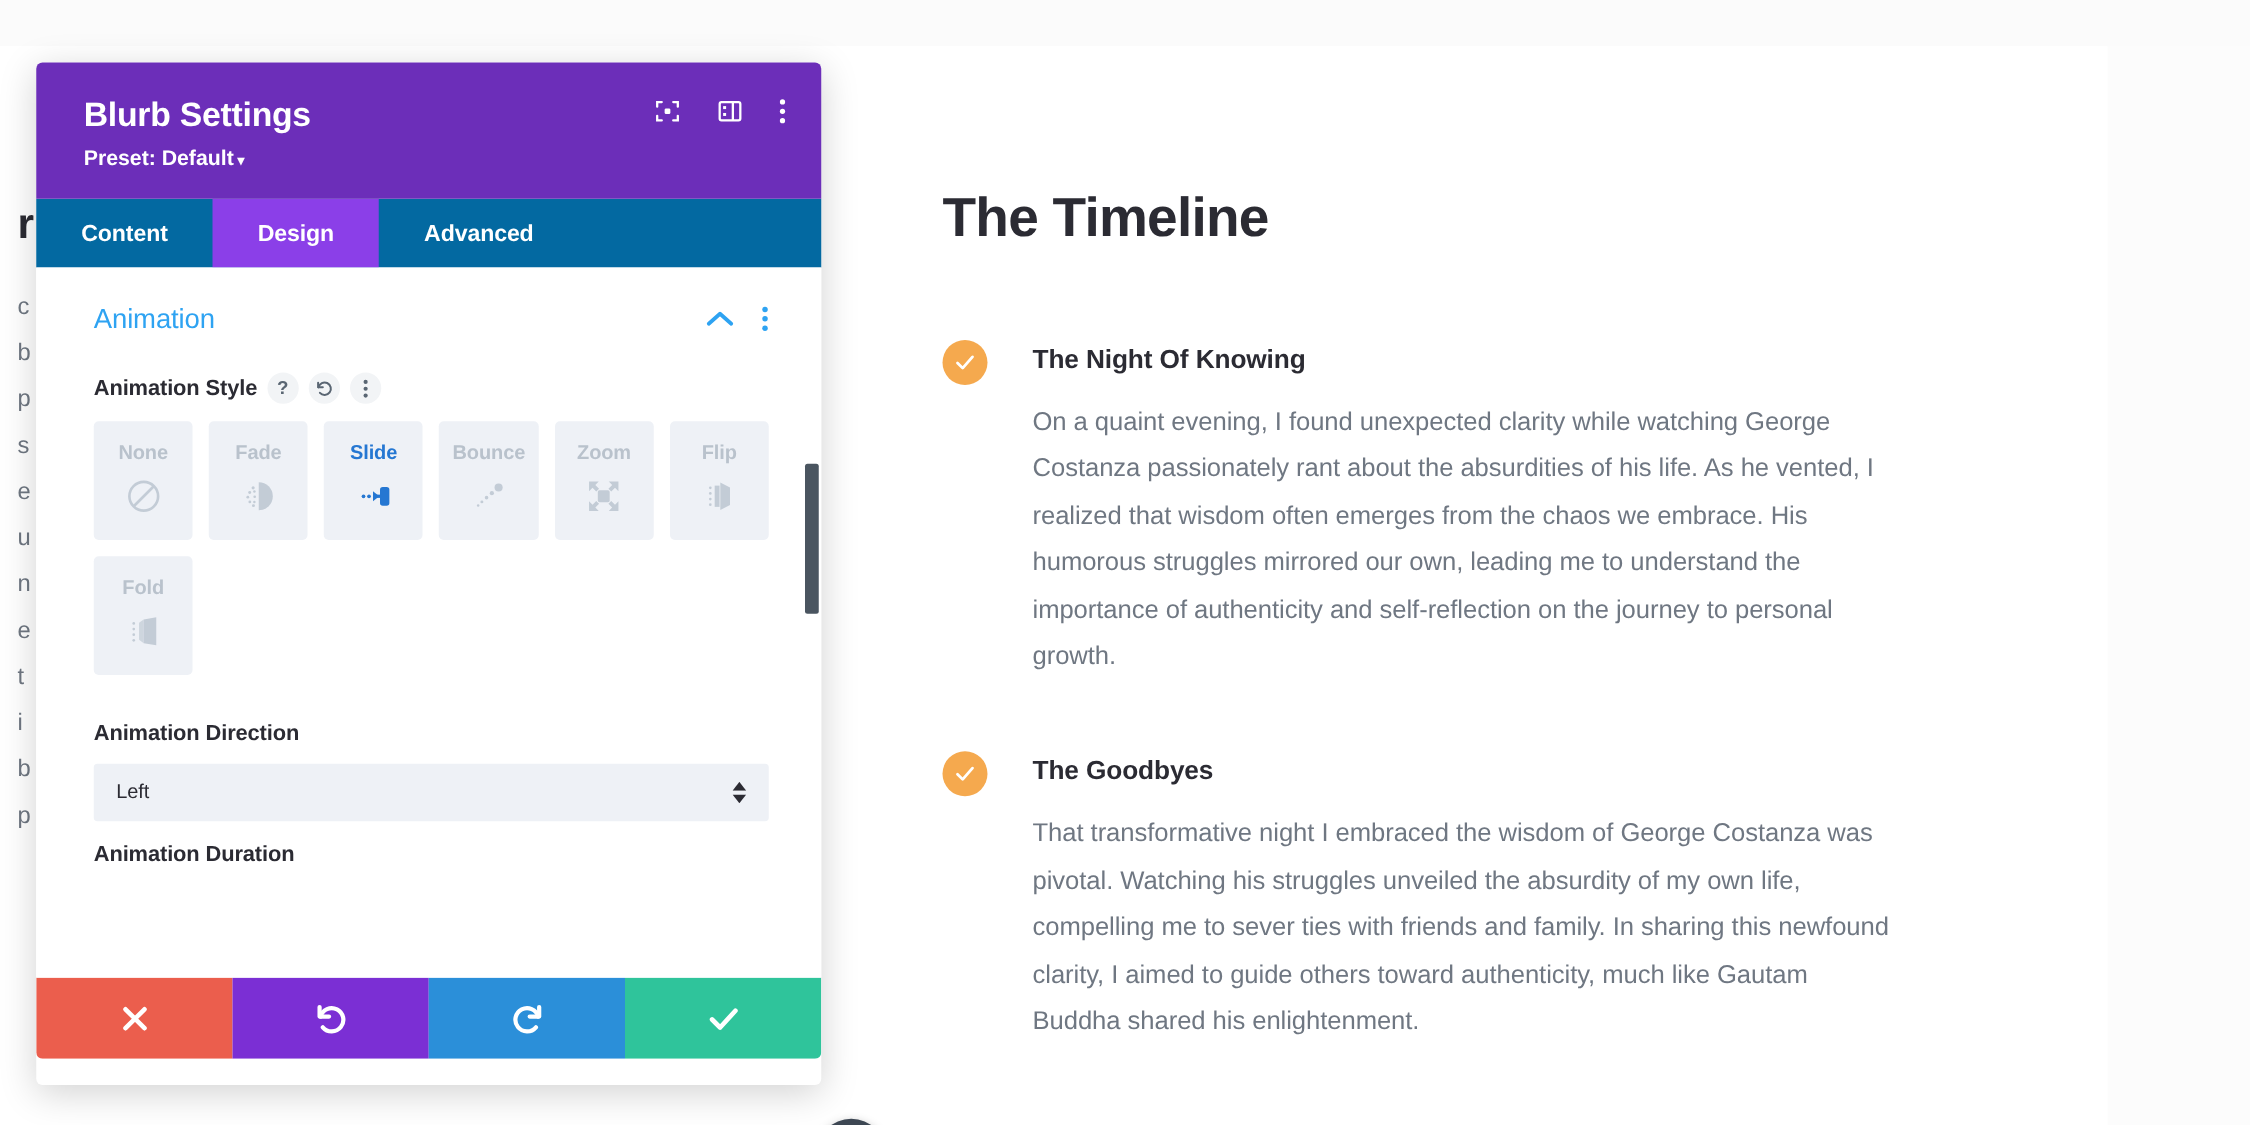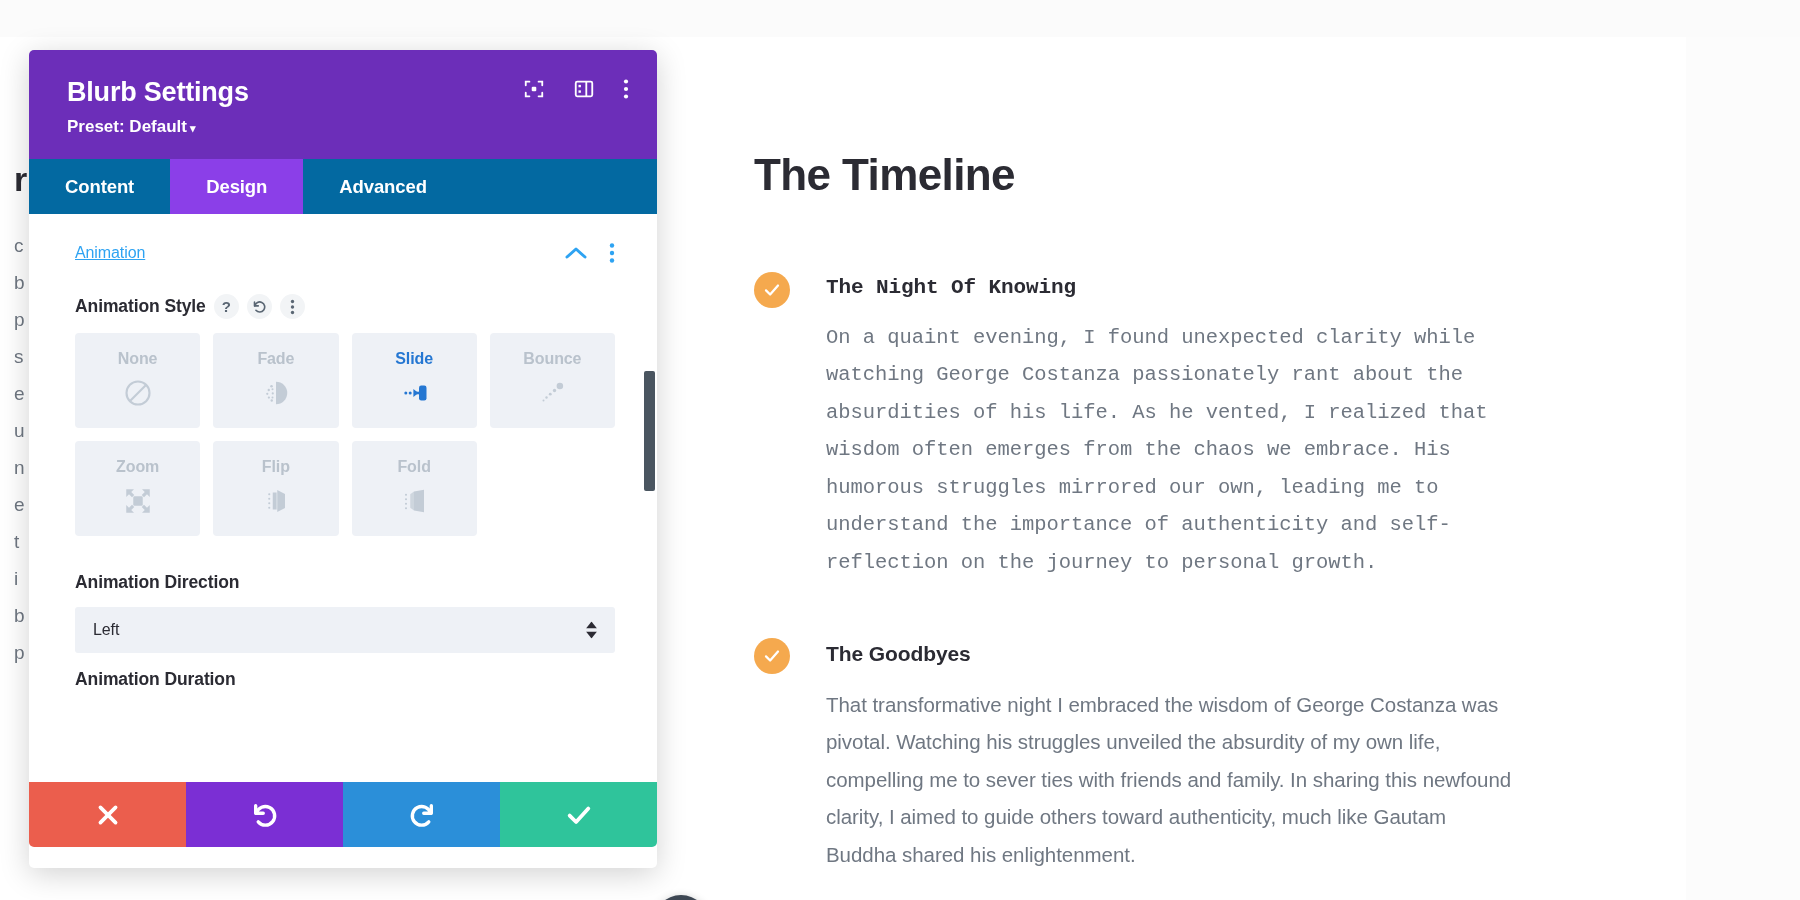--- a/index.html
+++ b/index.html
@@ -52,21 +52,21 @@
     width: 760px;
   }
   #content-title {
     font-size: 44px;
     font-weight: 700;
     letter-spacing: -0.6px;
     color: #2b2b33;
     line-height: 1.15;
   }
   .blurb { position: relative; padding-left: 72px; }
-  #blurb-list > .blurb:first-child { margin-top: 69px; font-family: Liberation Mono, monospace; }
+  #blurb-list > .blurb:first-child { margin-top: 69px; }
   #blurb-list > .blurb + .blurb { margin-top: 55px; }
 
   .blurb-icon {
     position: absolute;
     left: 0; top: 2px;
     width: 36px; height: 36px;
     border-radius: 50%;
     background: #f5a94e;
     display: flex; align-items: center; justify-content: center;
   }
@@ -152,25 +152,24 @@
   #modal-scroll {
     position: absolute; inset: 0;
     padding: 28px 42px 0 46px;
   }
 
   #section-animation-header {
     display: flex; align-items: center;
     margin-bottom: 30px;
   }
   #section-animation-title {
-    font-size: 16px;
+    font-size: 22px;
     font-weight: 400;
     color: #2EA3F2;
     letter-spacing: -0.1px;
-    text-decoration: underline;
   }
   #section-animation-actions {
     margin-left: auto;
     display: flex; align-items: center; gap: 22px;
     color: #2EA3F2;
   }
   #section-animation-actions .sa-icon { cursor: pointer; display:flex; }
 
   .field-label-row {
     display: flex; align-items: center; gap: 8px;
@@ -189,21 +188,21 @@
     color: #5a6673;
     display: flex; align-items: center; justify-content: center;
     font-size: 15px; font-weight: 700;
     cursor: pointer;
   }
   .mini-btn svg { display: block; }
 
   
   #anim-style-grid {
     display: grid;
-    grid-template-columns: repeat(4, 1fr);
+    grid-template-columns: repeat(6, 1fr);
     gap: 13px;
     margin-bottom: 36px;
   }
   .anim-btn {
     height: 95px;
     background: #eef1f6;
     border-radius: 4px;
     display: flex; flex-direction: column;
     align-items: center; justify-content: center;
     gap: 7px;

